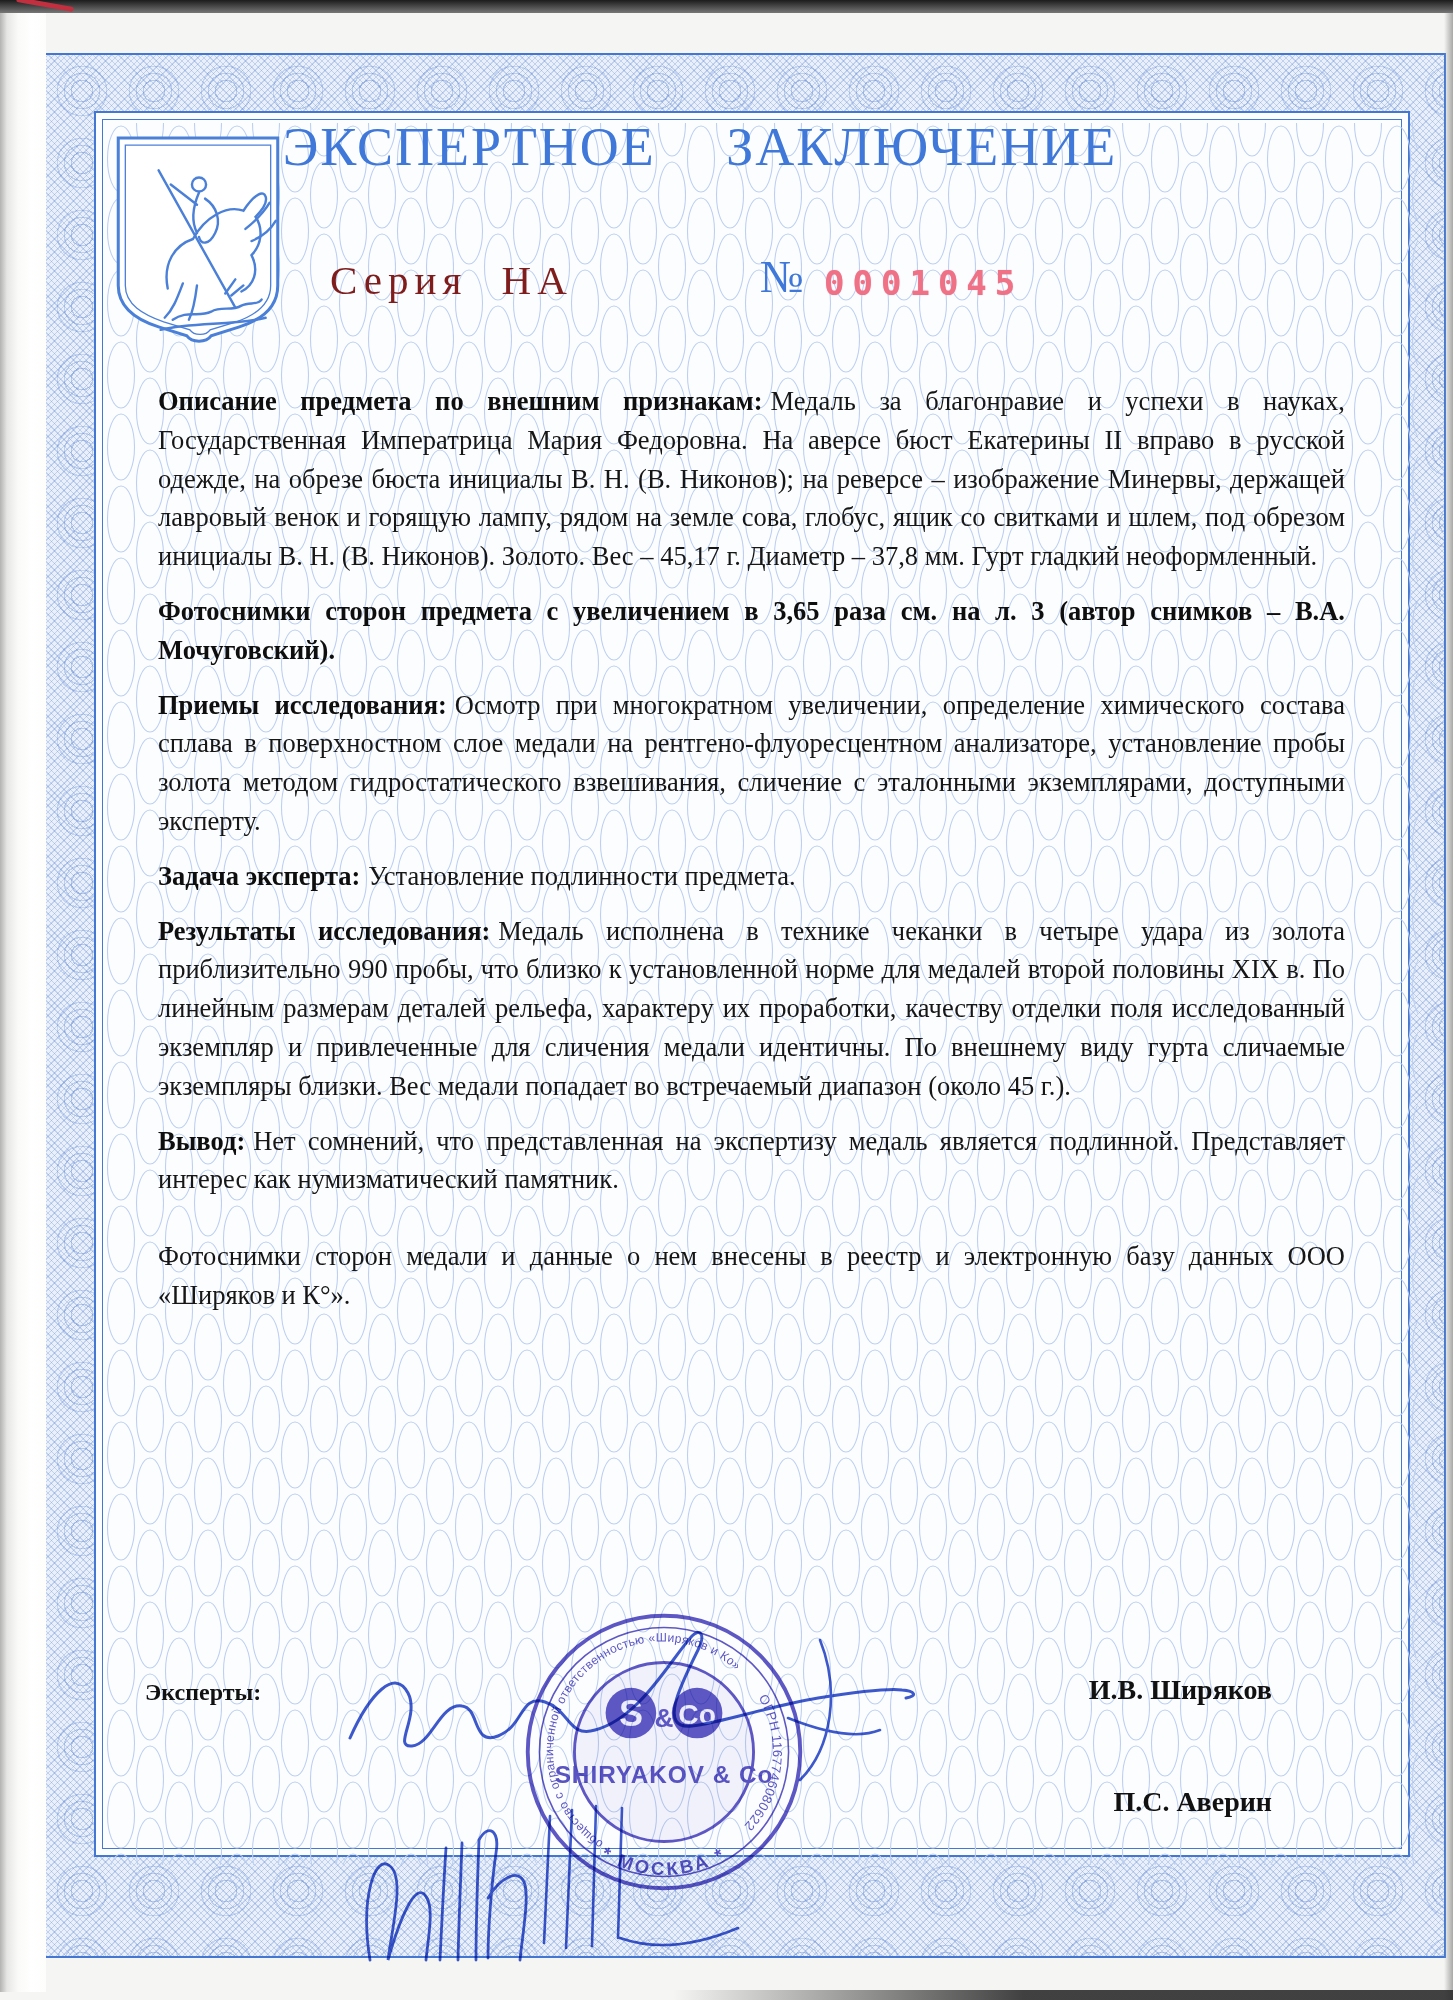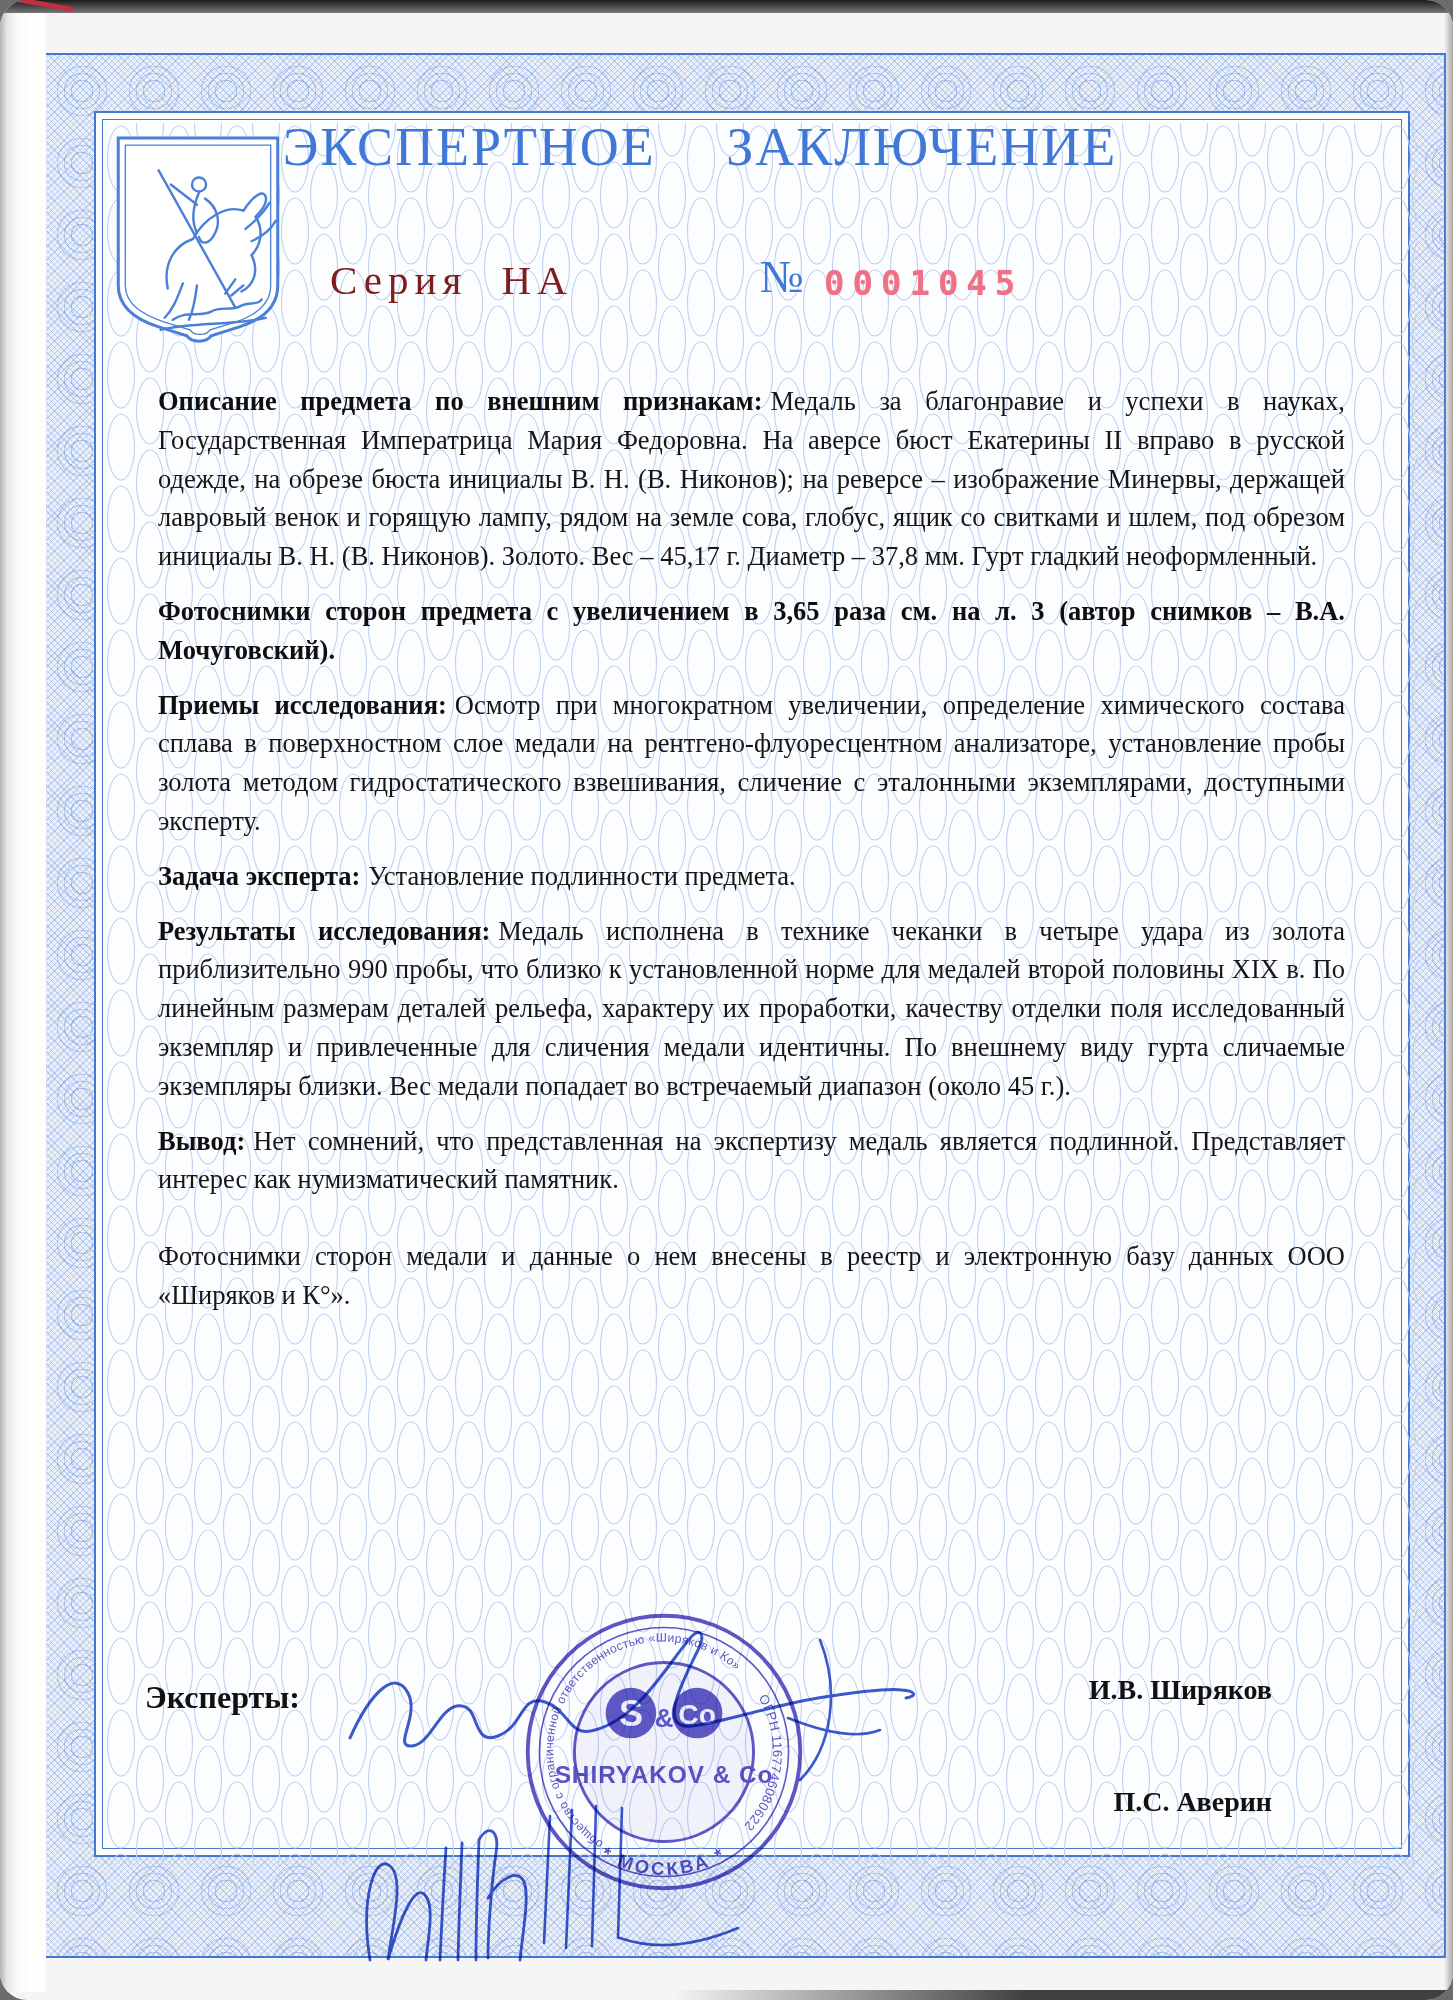--- a/index.html
+++ b/index.html
@@ -1,17 +1,17 @@
 <!DOCTYPE html>
 <html lang="ru"><head>
 <meta charset="utf-8">
 <style>
   html,body{margin:0;padding:0;background:#6b6b6b;}
   .page{position:relative;width:1453px;height:2000px;background:#f5f5f3;overflow:hidden;
-        font-family:"Liberation Serif",serif;border-radius:27px;}
+        font-family:"Liberation Serif",serif;}
   
   .scan-strip{position:absolute;left:0;top:0;right:0;height:13px;
       background:linear-gradient(180deg,#1c1c1c,#777);z-index:9;}
   .scan-red{position:absolute;left:16px;top:2px;width:58px;height:5px;background:#c23040;
       transform:rotate(10deg);border-radius:3px;z-index:10;}
   .curl-left{position:absolute;left:0;top:13px;bottom:8px;width:46px;z-index:8;
       background:linear-gradient(90deg,#b3b3b2 0,#e6e6e4 7px,#fafaf8 18px,#ffffff 32px,#fdfdfc 46px);}
   .edge-right{position:absolute;right:0;top:13px;bottom:0;width:9px;z-index:8;
       background:linear-gradient(270deg,#a8a8a6,rgba(255,255,255,0));}
   .edge-bottom{position:absolute;right:0;bottom:0;width:780px;height:10px;z-index:9;
@@ -40,21 +40,21 @@
   .numsign{position:absolute;left:760px;top:250px;z-index:4;font-size:46px;color:#3f78d8;}
   .serial{position:absolute;left:824px;top:263px;z-index:4;font-family:"DejaVu Sans Mono",monospace;
       font-size:34px;letter-spacing:8px;color:#ee7186;text-shadow:0 0 1px rgba(238,113,134,.6);font-weight:bold;}
   
   .textblock{position:absolute;left:142px;top:366px;width:1219px;z-index:4;
       font-size:26.5px;line-height:38.8px;text-align:justify;color:#161616;}
   .textblock p{margin:16px;}
   .textblock p.gap{margin-top:38px;}
   .lbl{font-weight:bold;margin-right:.30em;color:#0e0e0e;}
   
-  .experts-label{position:absolute;left:145px;top:1679px;z-index:4;font-size:32px;font-weight:bold;color:#111;}
+  .experts-label{position:absolute;left:145px;top:1679px;z-index:4;font-size:24px;font-weight:bold;color:#111;}
   .expert-name{position:absolute;left:977px;width:295px;z-index:4;font-size:28px;font-weight:bold;
       color:#111;text-align:right;}
   .expert-1{top:1674px;} .expert-2{top:1786px;}
   
   .stamp{position:absolute;left:518px;top:1606px;width:292px;height:292px;z-index:5;
       mix-blend-mode:multiply;opacity:.94;}
   .signs{position:absolute;left:340px;top:1598px;width:600px;height:392px;z-index:6;
       mix-blend-mode:multiply;opacity:.9;}
 </style>
 </head>

